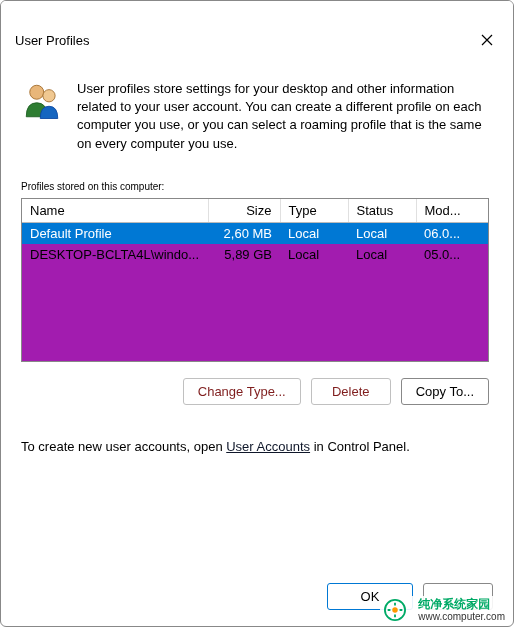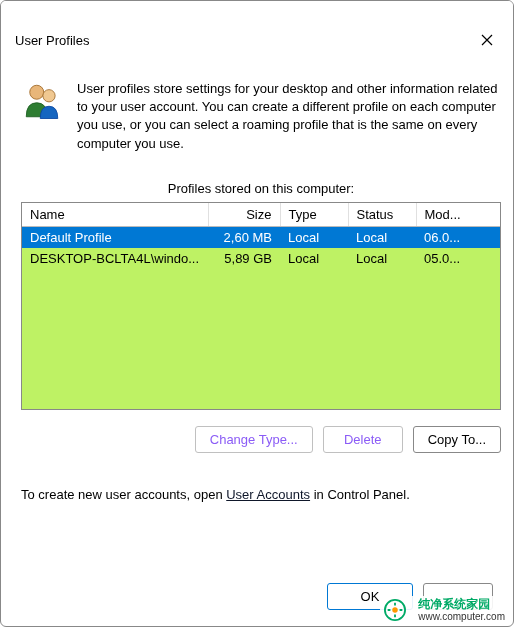--- a/index.html
+++ b/index.html
@@ -23,41 +23,40 @@
       background: #fff;
     }
     .titlebar .title { font-size: 13px; }
     .close-btn {
       width: 24px; height: 24px;
       display: flex; align-items: center; justify-content: center;
       cursor: pointer;
     }
     .close-btn svg { width: 12px; height: 12px; }
     .content {
-      padding: 12px 12px 0 20px;
+      padding: 12px 24px 0 20px;
     }
     .intro {
       display: flex;
       gap: 14px;
       margin-top: 10px;
       margin-bottom: 28px;
     }
     .intro-icon svg { width: 42px; height: 42px; }
     .intro p { font-size: 13px; line-height: 1.4; color: #000; }
     .section-label {
-      font-size: 13px;
+      font-size: 10px;
       margin-bottom: 6px;
       margin-top: 17px;
-      text-align: center;
     }
     .table-wrap {
       border: 1px solid #888;
-      height: 208px;
+      height: 164px;
       overflow: hidden;
-      background: #bef264;
+      background: #a21caf;
     }
     table {
       border-collapse: collapse;
       width: 100%;
       table-layout: fixed;
     }
     th {
       font-weight: normal;
       font-size: 13px;
       text-align: left;
@@ -95,21 +94,21 @@
       font-family: inherit;
       font-size: 13px;
       padding: 5px 14px;
       min-width: 80px;
       background: #fff;
       border: 1px solid #888;
       border-radius: 3px;
       cursor: pointer;
     }
     button.std:disabled {
-      color: #8b5cf6;
+      color: #7f1d1d;
       border-color: #c0c0c0;
       cursor: default;
       text-align: center;
     }
     .footer-help {
       font-size: 13px;
       margin-top: 34px;
     }
     .footer-help a {
       color: #0f172a;

